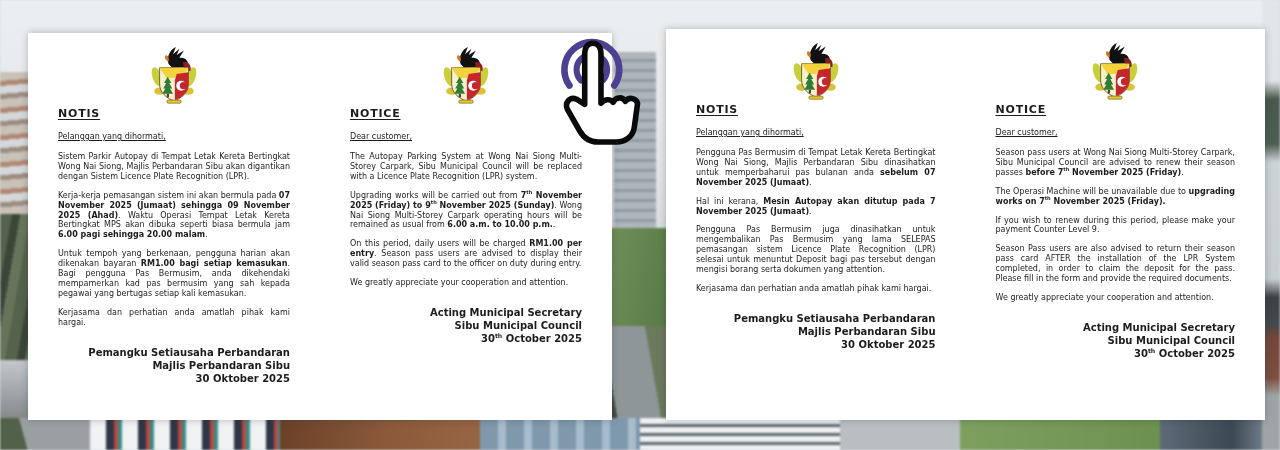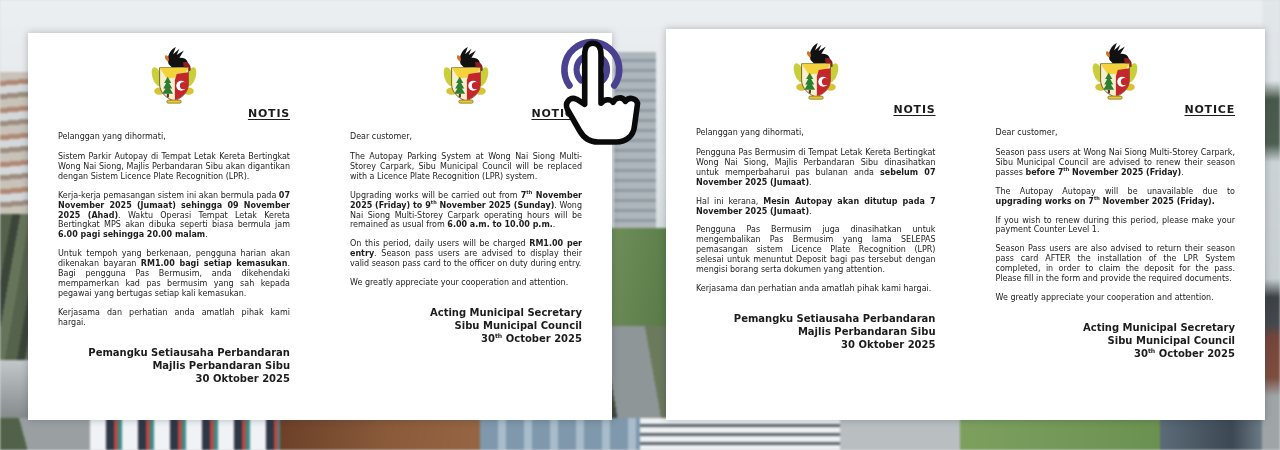--- a/index.html
+++ b/index.html
@@ -34,23 +34,23 @@
   .bb-corner { left:1160px; width:120px; background:linear-gradient(90deg,#5b6b77,#3c4854 60%,#8a9aa5); }
   .bg-right { left:1262px; top:0; width:18px; height:450px;
      background:linear-gradient(#e2e7e9 0%,#dfe4e7 18%,#48584a 22%,#4e5e50 32%,#ccd3d6 36%,#c8cfd2 62%,#3c4145 66%,#44494d 72%,#74463a 75%,#7d4f3f 84%,#9fa5a7 88%,#9fa5a7 100%); }
 
   
   .flyer { position:absolute; background:#ffffff; box-shadow:0 0 7px rgba(40,50,60,.30); display:flex; }
   .flyer-1 { left:28px; top:33px; width:584px; height:387px; }
   .flyer-2 { left:666px; top:29px; width:599px; height:391px; }
   .col { width:50%; padding:8px 30px 0 30px; color:#1c1c1c; }
   .crest { display:block; width:54px; height:60px; margin:3px auto 3px auto; }
-  .heading { text-align:right; font-weight:bold; font-size:11px; letter-spacing:.8px;
+  .heading { text-align:left; font-weight:bold; font-size:11px; letter-spacing:.8px;
      text-decoration:underline; text-underline-offset:2px; margin-bottom:12px; }
-  .salutation { font-size:8px; line-height:1.25; margin-bottom:10px; }
+  .salutation { font-size:8px; line-height:1.25; margin-bottom:10px;text-decoration:underline; }
   .para { font-size:8px; line-height:1.24; text-align:justify; margin-bottom:9px; }
   .b { font-weight:bold; }
   sup { font-size:.62em; line-height:0; }
   .sig { margin-top:18px; text-align:right; font-weight:bold; font-size:10px; line-height:1.3; }
 
   
   .tap-icon { position:absolute; left:551px; top:24px; width:102px; height:122px; z-index:5; }
 </style>
 </head>
 <body>
@@ -164,22 +164,22 @@
         </div>
     </div>
     <div class="col">
       <svg class="crest">
           <use href="#crest"></use>
         </svg>
       <div class="heading">NOTICE</div>
       <div class="salutation">Dear customer,</div>
       <div>
           <p class="para"><span>Season pass users at Wong Nai Siong Multi-Storey Carpark, Sibu Municipal Council are advised to renew their season passes </span><span class="b">before 7</span><sup class="b">th</sup><span class="b"> November 2025 (Friday)</span><span>.</span></p>
-          <p class="para"><span>The Autopay Autopay will be unavailable due to </span><span class="b">upgrading works on 7</span><sup class="b">th</sup><span class="b"> November 2025 (Friday).</span></p>
-          <p class="para"><span>If you wish to renew during this period, please make your payment Counter Level 1.</span></p>
+          <p class="para"><span>The Operasi Machine will be unavailable due to </span><span class="b">upgrading works on 7</span><sup class="b">th</sup><span class="b"> November 2025 (Friday).</span></p>
+          <p class="para"><span>If you wish to renew during this period, please make your payment Counter Level 9.</span></p>
           <p class="para"><span>Season Pass users are also advised to return their season pass card AFTER the installation of the LPR System completed, in order to claim the deposit for the pass. Please fill in the form and provide the required documents.</span></p>
           <p class="para"><span>We greatly appreciate your cooperation and attention.</span></p>
         </div>
       <div class="sig">
           <div class="sig-line"><span>Acting Municipal Secretary</span></div>
           <div class="sig-line"><span>Sibu Municipal Council</span></div>
           <div class="sig-line"><span>30</span><sup>th</sup><span> October 2025</span></div>
         </div>
     </div>
   </div>

